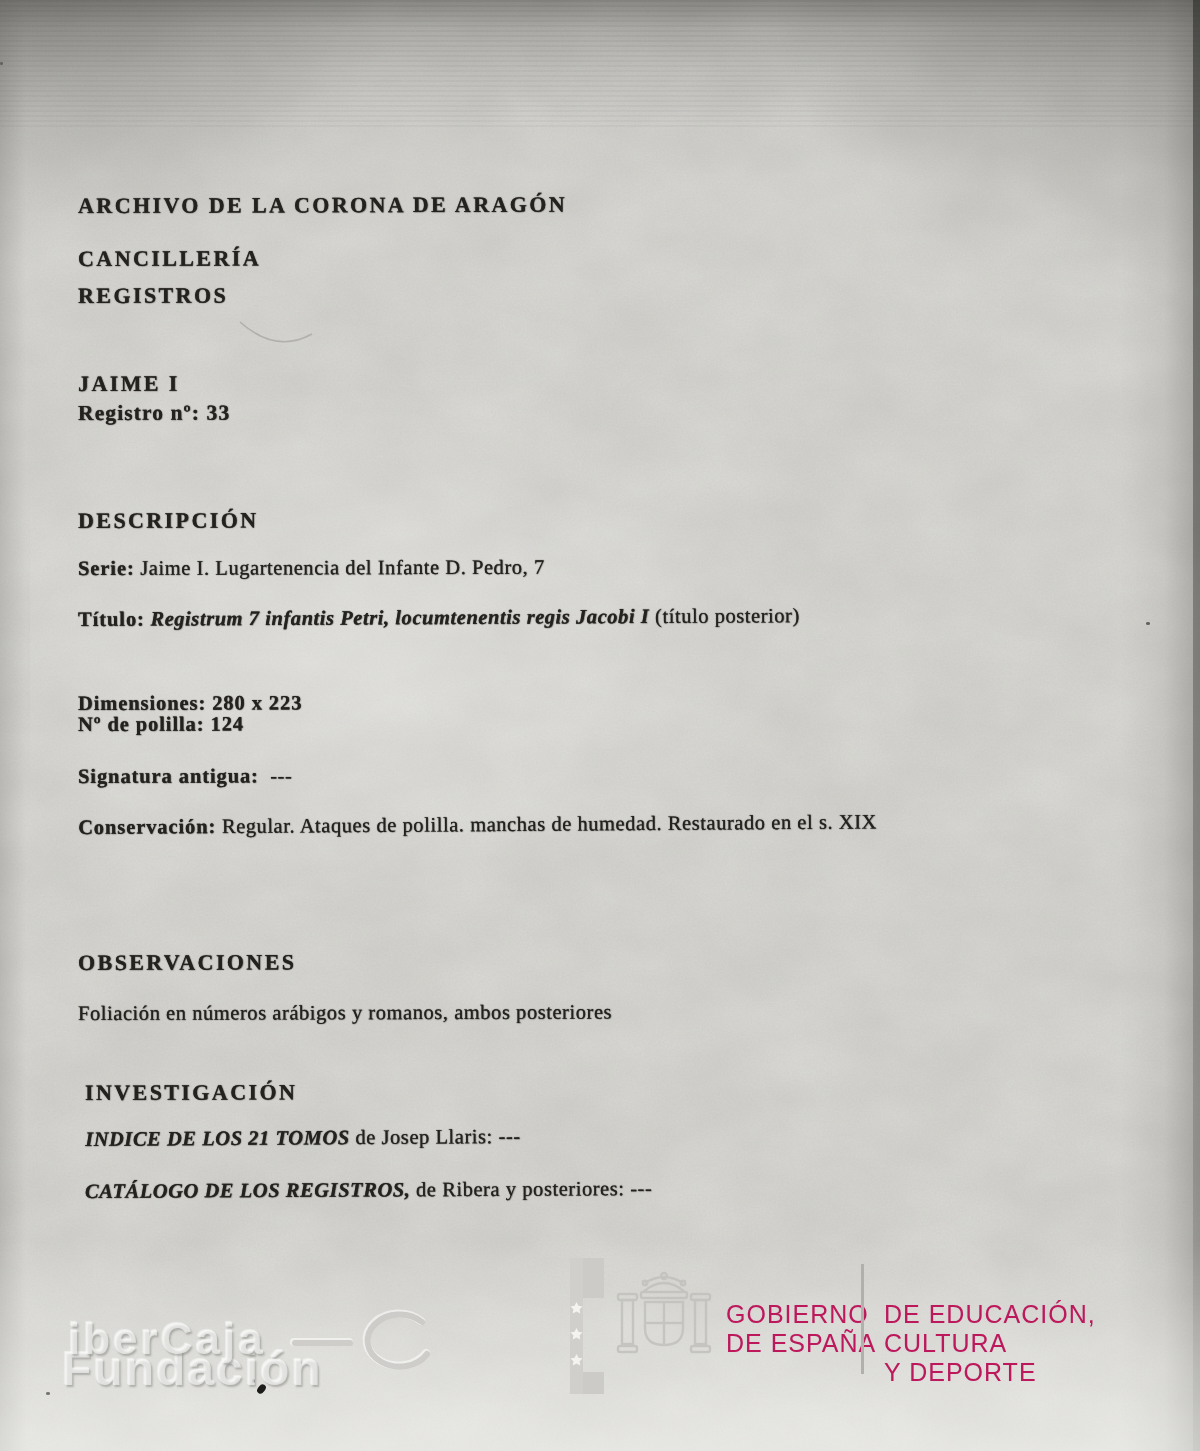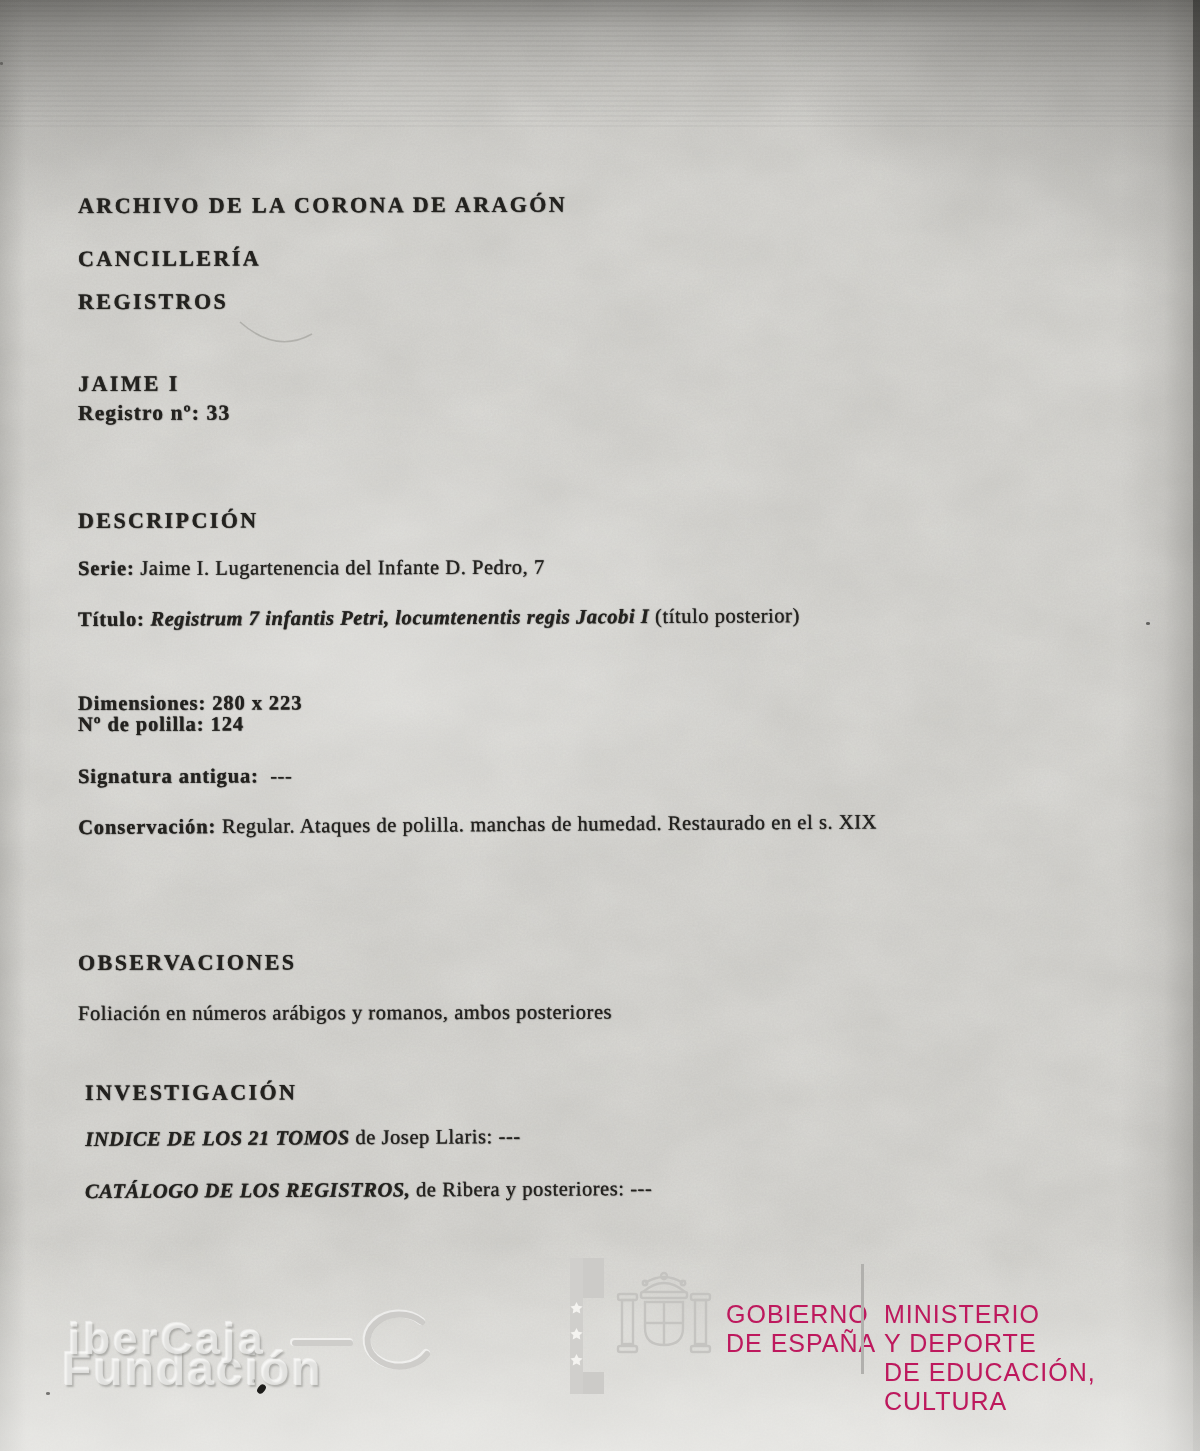--- a/index.html
+++ b/index.html
@@ -87,21 +87,21 @@
   <div class="speck" style="left:258px;top:1384px;width:7px;height:10px;transform:rotate(38deg)"></div>
   <div class="speck" style="left:252px;top:1379px;width:3px;height:4px"></div>
   <div class="speck" style="left:46px;top:1392px;width:4px;height:3px;opacity:.55"></div>
   <div class="speck" style="left:1146px;top:622px;width:4px;height:3px;opacity:.6"></div>
   <div class="speck" style="left:800,62px;top:62px;width:3px;height:3px;opacity:.4"></div>
 
   <div>
 
     <div class="doc-line h" style="top:193px">ARCHIVO DE LA CORONA DE ARAGÓN</div>
     <div class="doc-line h" style="top:246px">CANCILLERÍA</div>
-    <div class="doc-line h" style="top:289px">REGISTROS</div>
+    <div class="doc-line h" style="top:283px">REGISTROS</div>
     <div class="doc-line h" style="top:371px">JAIME I</div>
 
     <div class="doc-line h2" style="top:401px"><span>Registro nº:</span><span> 33</span></div>
 
     <div class="doc-line h" style="top:508px">DESCRIPCIÓN</div>
 
     <div class="doc-line" style="top:557px"><span class="b">Serie:</span><span> Jaime I. Lugartenencia del Infante D. Pedro, 7</span></div>
 
     <div class="doc-line tilt2" style="top:608px"><span class="b">Título:</span><span class="it"> Registrum 7 infantis Petri, locumtenentis regis Jacobi I</span><span> (título posterior)</span></div>
 
@@ -167,19 +167,18 @@
     </svg>
 
     <div class="gov-text" style="left:726px;top:1300px">
       <div>GOBIERNO</div>
       <div>DE ESPAÑA</div>
     </div>
 
     <div class="divider" style="left:861px;top:1264px;width:3px;height:110px"></div>
 
     <div class="gov-text" style="left:884px;top:1300px">
-      <div>MINISTERIO</div>
+      <div>DE EDUCACIÓN, CULTURA</div>
       <div>Y DEPORTE</div>
-      <div>DE EDUCACIÓN, CULTURA</div>
     </div>
   </div>
 
 </div>
 
 </body></html>

